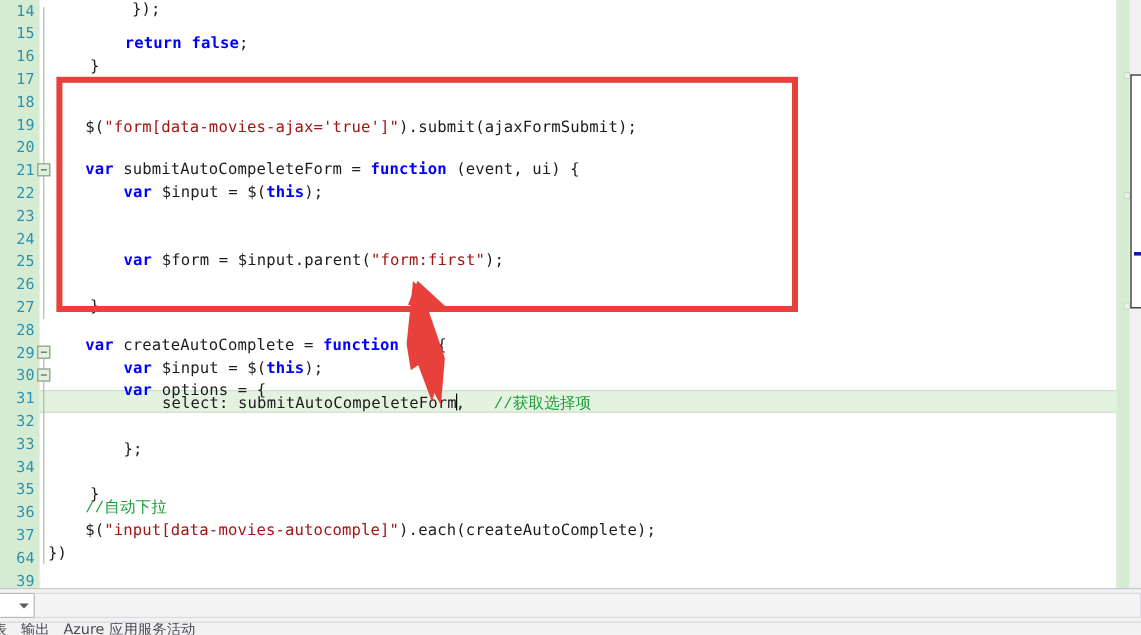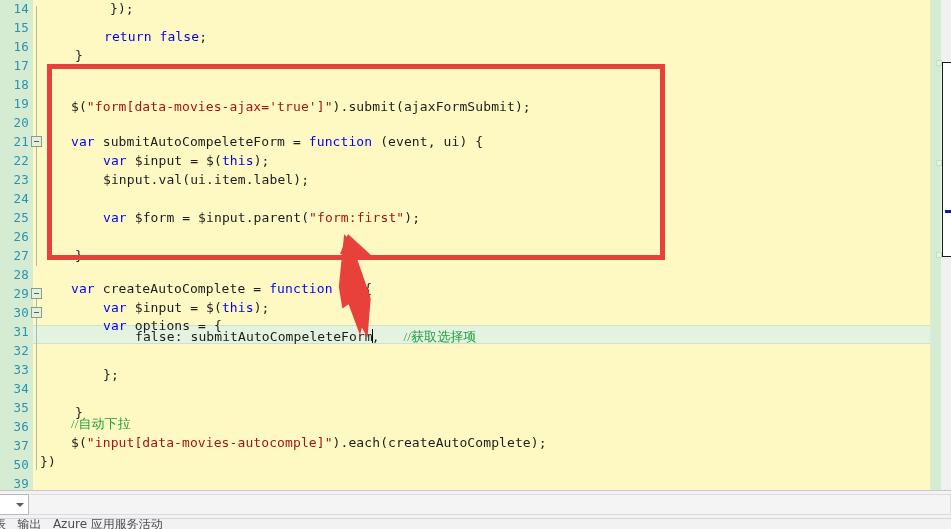--- a/index.html
+++ b/index.html
@@ -24,21 +24,21 @@
     left: 0; top: 0;
     width: 951px; height: 490px;
     background: #d6ecd2;
     overflow: hidden;
   }
 
   .code-area {
     position: absolute;
     left: 0; top: 0;
     width: 930px; height: 490px;
-    background: #fef9c3;
+    background: #ffffff;
   }
 
   
   .gutter {
     position: absolute;
     left: 0; top: 0;
     width: 33px; height: 490px;
     background: #d6ecd2;
   }
   .gutter-line {
@@ -80,23 +80,23 @@
     position: absolute;
     left: 48px;
     height: 18px;
     line-height: 18px;
     white-space: pre;
     font-size: 13px;
     color: #1c1c1c;
     letter-spacing: 0.1px;
   }
 
-  .kw      { color: #0000ff; }
+  .kw      { color: #0000ff; font-weight: bold; }
   .str     { color: #a31515; }
-  .cmt-cn  { color: #1f9e3d; font-family: Liberation Serif, serif; }
+  .cmt-cn  { color: #1f9e3d; font-family: Liberation Mono, monospace; }
 
   
   .current-line {
     position: absolute;
     left: 33px;
     width: 897px;
     height: 19px;
     background: #e4f2e0;
     border-top: 1px solid #cfe0cb;
     border-bottom: 1px solid #cfe0cb;
@@ -244,21 +244,21 @@
         <div class="gutter-line" style="top:266px">28</div>
         <div class="gutter-line" style="top:285px">29</div>
         <div class="gutter-line" style="top:304px">30</div>
         <div class="gutter-line" style="top:323px">31</div>
         <div class="gutter-line" style="top:342px">32</div>
         <div class="gutter-line" style="top:361px">33</div>
         <div class="gutter-line" style="top:380px">34</div>
         <div class="gutter-line" style="top:399px">35</div>
         <div class="gutter-line" style="top:418px">36</div>
         <div class="gutter-line" style="top:437px">37</div>
-        <div class="gutter-line" style="top:456px">50</div>
+        <div class="gutter-line" style="top:456px">64</div>
         <div class="gutter-line" style="top:475px">39</div>
 
       </div>
 
       <div class="fold-rail" style="top:6px;  height:130px"></div>
       <div class="fold-rail" style="top:146px; height:120px"></div>
       <div class="fold-rail" style="top:290px; height:180px"></div>
 
       <div class="fold-box" style="top:136px"></div>
       <div class="fold-box" style="top:288px"></div>
@@ -269,34 +269,33 @@
       <div class="line" style="top:28px; left:104px"><span class="kw">return</span> <span class="kw">false</span><span>;</span></div>
 
       <div class="line" style="top:47px; left:75px"><span>}</span></div>
 
       <div class="line" style="top:98px; left:71px"><span>$(</span><span class="str">"form[data-movies-ajax='true']"</span><span>).submit(ajaxFormSubmit);</span></div>
 
       <div class="line" style="top:133px; left:71px"><span class="kw">var</span><span> submitAutoCompeleteForm = </span><span class="kw">function</span><span> (event, ui) {</span></div>
 
       <div class="line" style="top:152px; left:103px"><span class="kw">var</span><span> $input = $(</span><span class="kw">this</span><span>);</span></div>
 
-      <div class="line" style="top:171px; left:103px"><span>$input.val(ui.item.label);</span></div>
 
       <div class="line" style="top:209px; left:103px"><span class="kw">var</span><span> $form = $input.parent(</span><span class="str">"form:first"</span><span>);</span></div>
 
 
       <div class="line" style="top:247px; left:75px"><span>}</span></div>
 
       <div class="line" style="top:280px; left:71px"><span class="kw">var</span><span> createAutoComplete = </span><span class="kw">function</span><span> () {</span></div>
 
       <div class="line" style="top:299px; left:103px"><span class="kw">var</span><span> $input = $(</span><span class="kw">this</span><span>);</span></div>
 
       <div class="line" style="top:317px; left:103px"><span class="kw">var</span><span> options = {</span></div>
 
-      <div class="line" style="top:328px; left:135px"><span>false: submitAutoCompeleteForm</span><span class="caret"></span><span>,   </span><span class="cmt-cn">//获取选择项</span></div>
+      <div class="line" style="top:328px; left:135px"><span>select: submitAutoCompeleteForm</span><span class="caret"></span><span>,   </span><span class="cmt-cn">//获取选择项</span></div>
 
 
       <div class="line" style="top:366px; left:103px"><span>};</span></div>
 
 
       <div class="line" style="top:404px; left:75px"><span>}</span></div>
 
       <div class="line" style="top:415px; left:71px"><span class="cmt-cn">//自动下拉</span></div>
 
       <div class="line" style="top:434px; left:71px"><span>$(</span><span class="str">"input[data-movies-autocomple]"</span><span>).each(createAutoComplete);</span></div>

